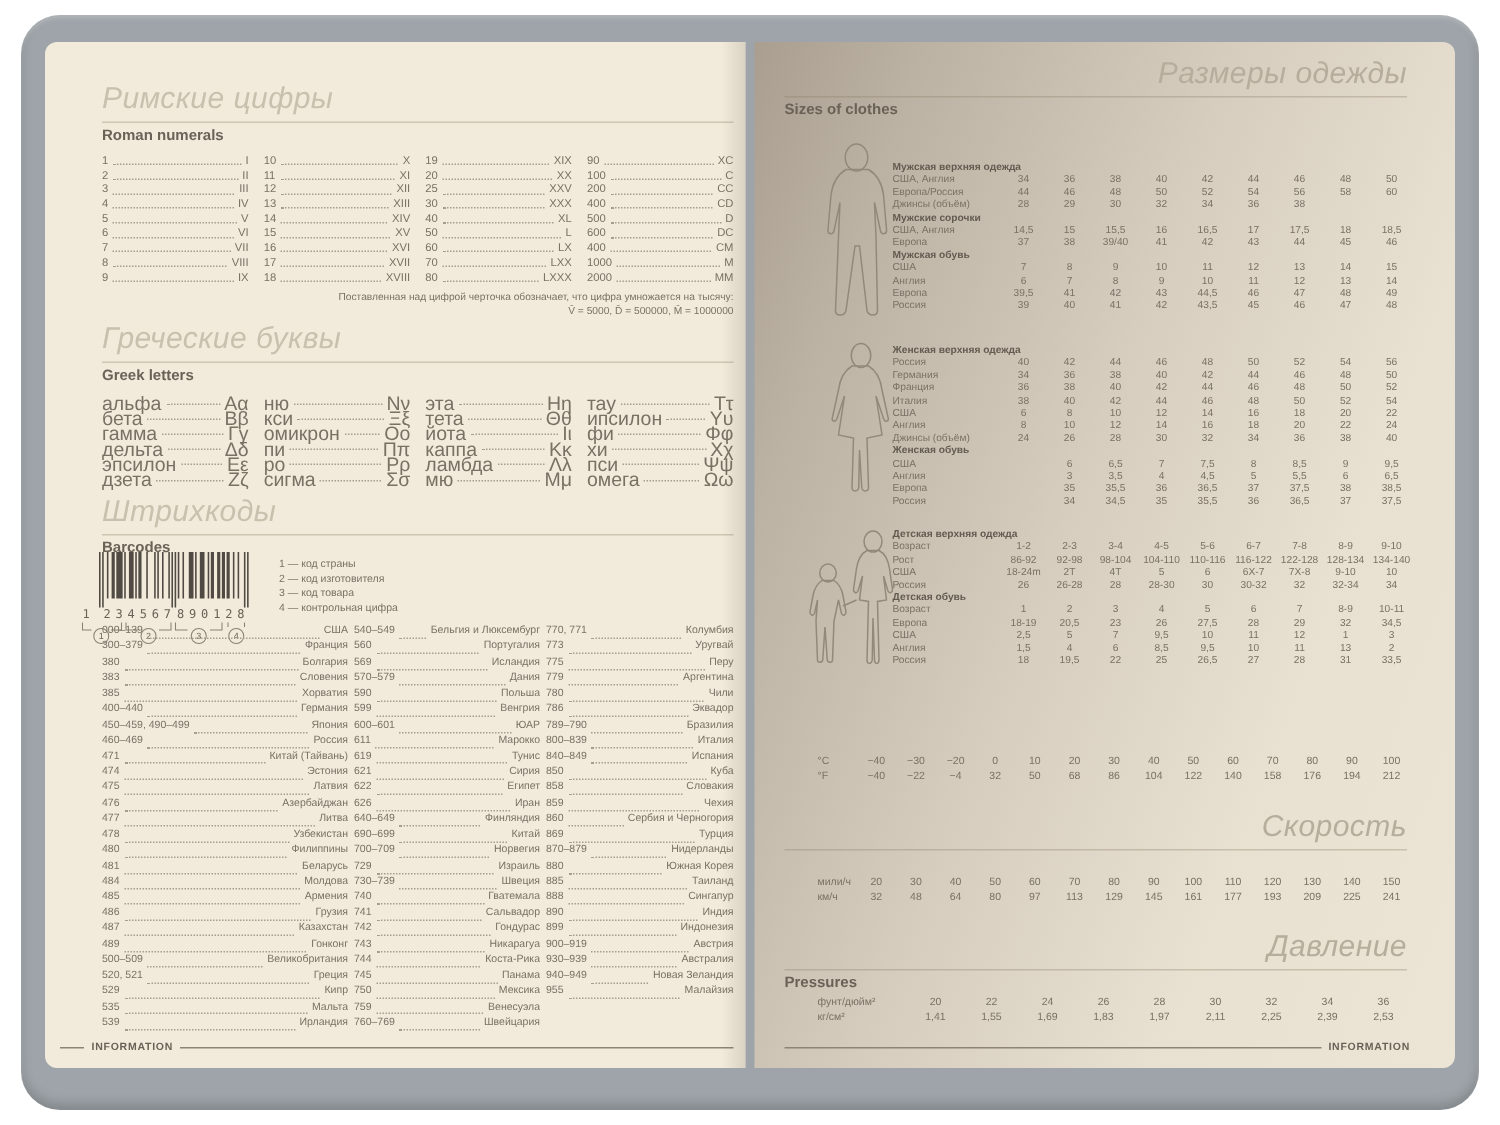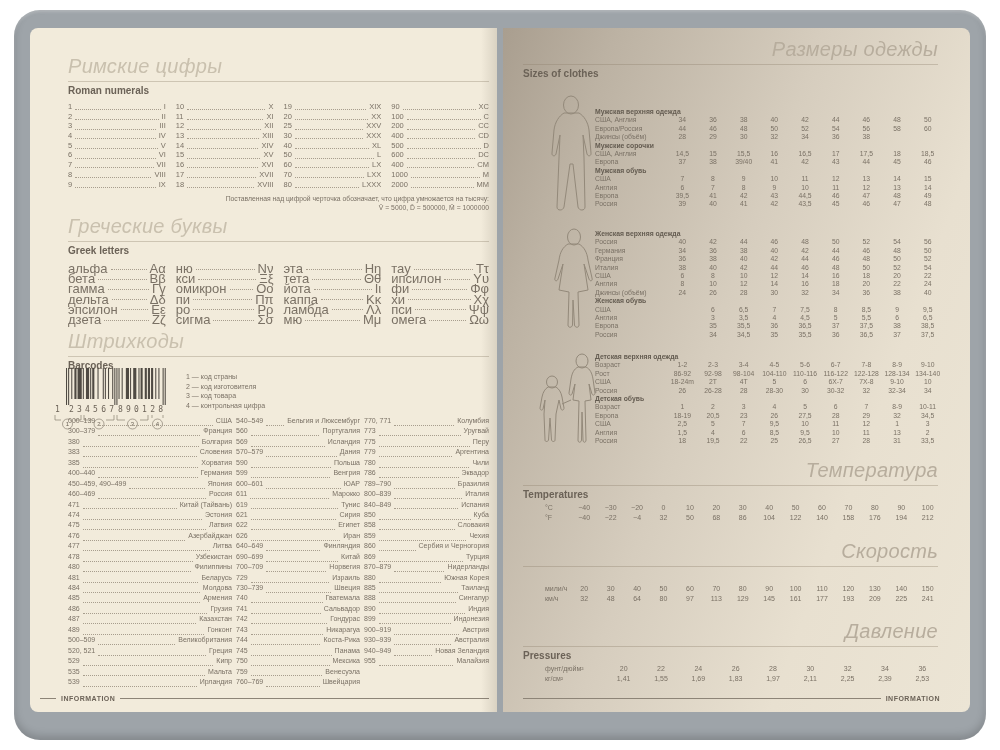--- a/index.html
+++ b/index.html
@@ -1238,25 +1238,20 @@
           <span class="tc">22</span>
           <span class="tc">25</span>
           <span class="tc">26,5</span>
           <span class="tc">27</span>
           <span class="tc">28</span>
           <span class="tc">31</span>
           <span class="tc">33,5</span>
         </div>
       </div>
 
-    <div class="sec" style="top:430px">
-      <div class="sec-title">Температура</div>
-      <div class="sec-line"></div>
-      <div class="sec-sub">Temperatures</div>
-    </div>
     <div class="conv-table" style="top:476px">
         <div class="trow">
           <span class="tl">°C</span>
           <span class="tc">−40</span>
           <span class="tc">−30</span>
           <span class="tc">−20</span>
           <span class="tc">0</span>
           <span class="tc">10</span>
           <span class="tc">20</span>
           <span class="tc">30</span>

